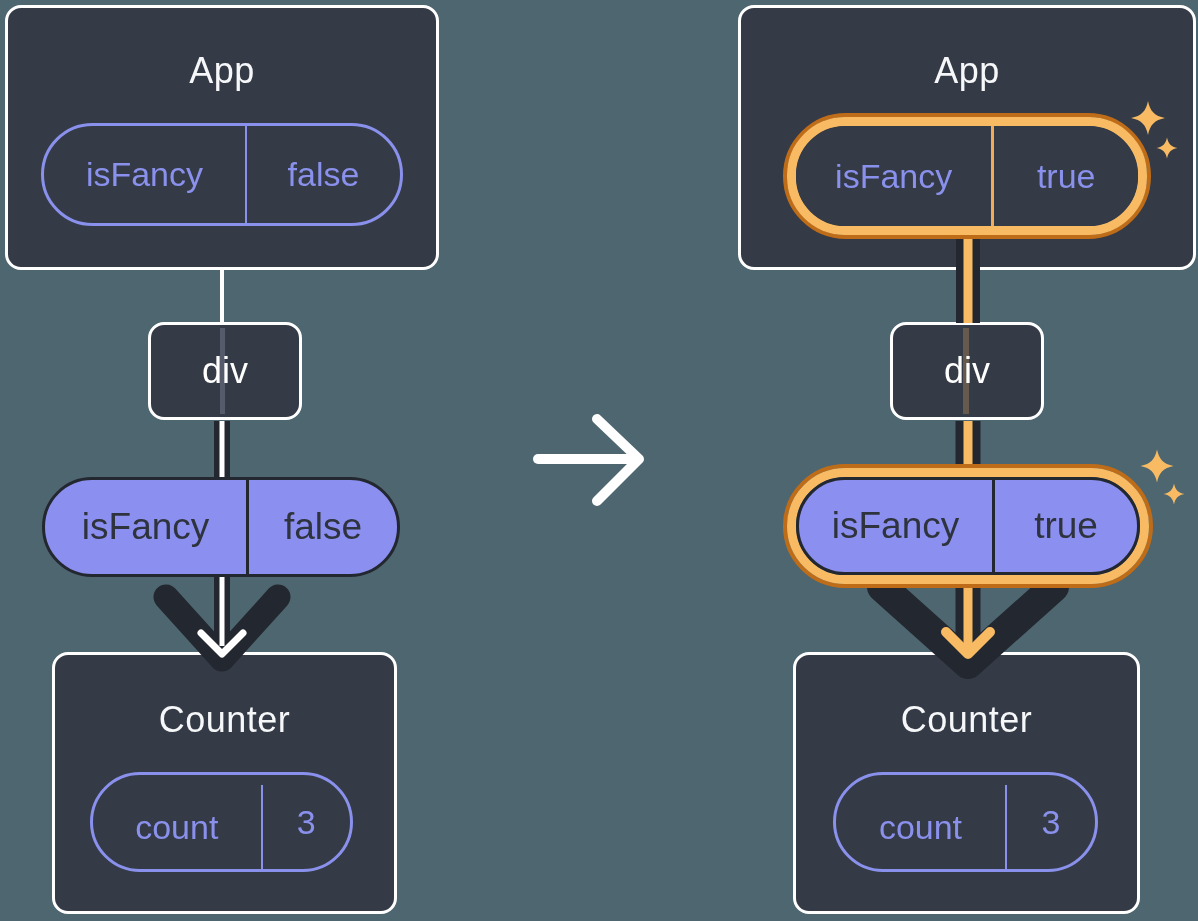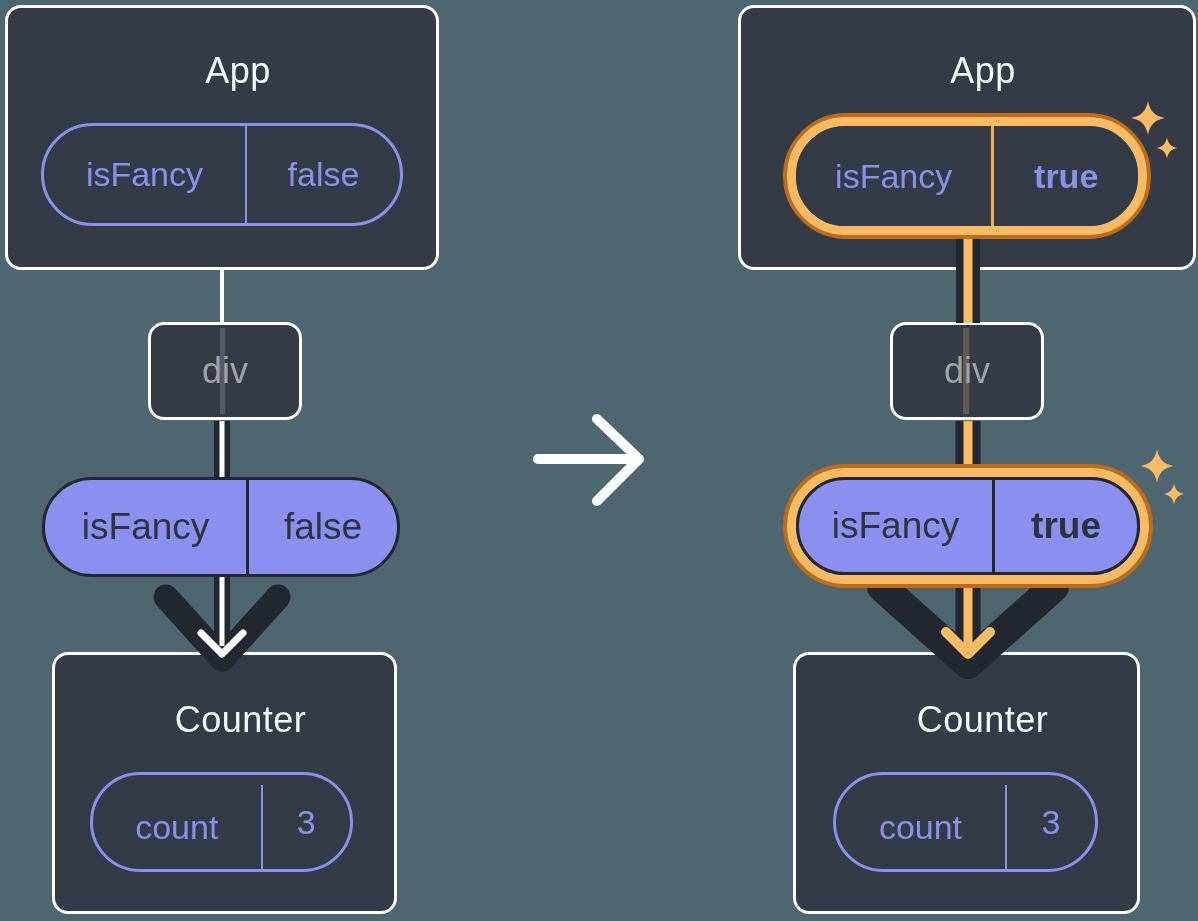--- a/index.html
+++ b/index.html
@@ -8,37 +8,37 @@
     background:#4d6670;
     font-family:"Liberation Sans", sans-serif;
   }
   
   .card {
     position:absolute; box-sizing:border-box; z-index:1;
     background:#343a46; border:3px solid #ffffff; border-radius:16px;
   }
   .card-title {
     position:absolute; left:0; width:100%; text-align:center;
-    color:#f6f7f9; font-size:36px; letter-spacing:0.5px;margin-left:16px;
+    color:#f6f7f9; font-size:36px; letter-spacing:0.5px;
   }
   .div-card {
     display:flex; align-items:center; justify-content:center;
-    color:#a3a3a3; font-size:36px;
+    color:#ffffff; font-size:36px;
   }
   
   .ghost-line { position:absolute; top:3px; bottom:3px; z-index:0; }
   .ghost-white { background:rgba(205,210,240,0.22); }
   .ghost-orange { background:rgba(248,187,99,0.25); }
   
   .pill {
     position:absolute; box-sizing:border-box; z-index:10;
     display:flex; align-items:stretch;
   }
   .cell { display:flex; align-items:center; justify-content:center; box-sizing:border-box; }
-  .bold { font-weight:bold; }
+  .bold { font-weight:normal; }
   .outline-pill {
     border:3px solid #8a91ec; border-radius:60px;
     color:#8a91ec; font-size:34px; background:transparent;
   }
   .outline-pill .cell-key { flex:0 0 57%; border-right:2px solid #8a91ec; }
   .outline-pill .cell-val { flex:1 1 auto; }
   .count-pill .cell-key { flex:0 0 66%;margin-top:10px; }
   .filled-pill {
     background:#8b90f0; border:3px solid #23272f; border-radius:52px;
     color:#2e333e; font-size:37px;

